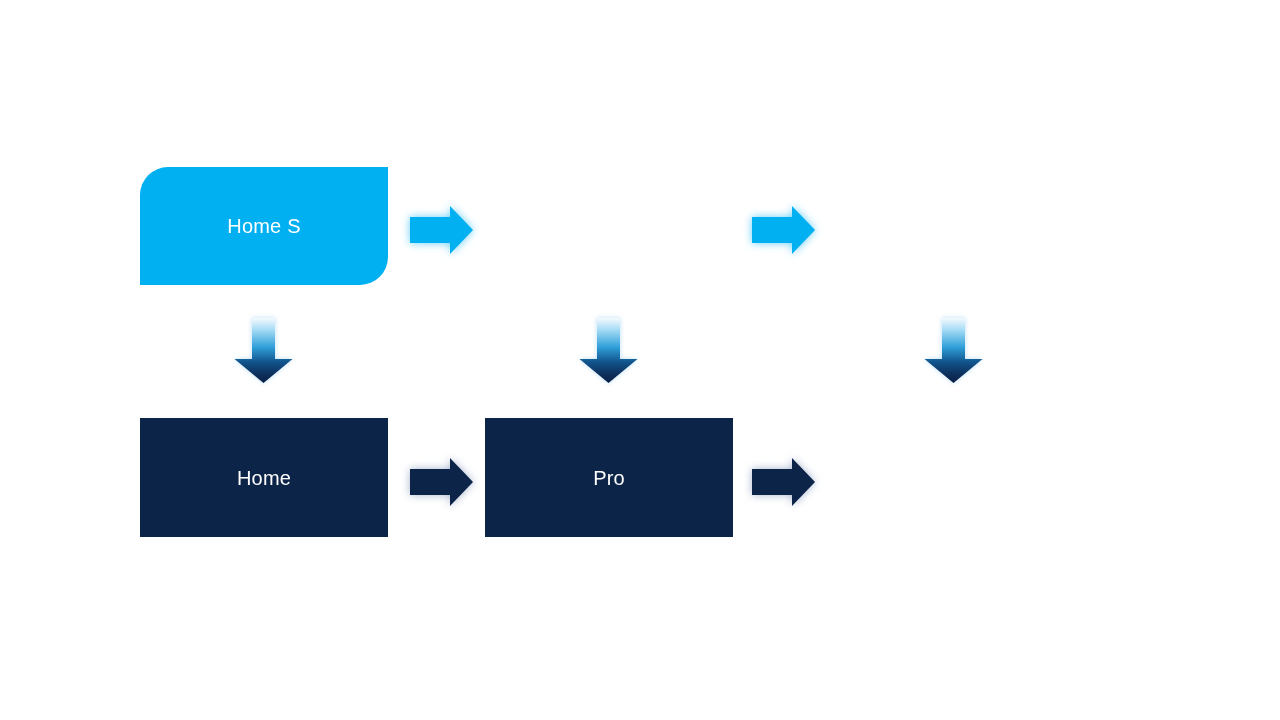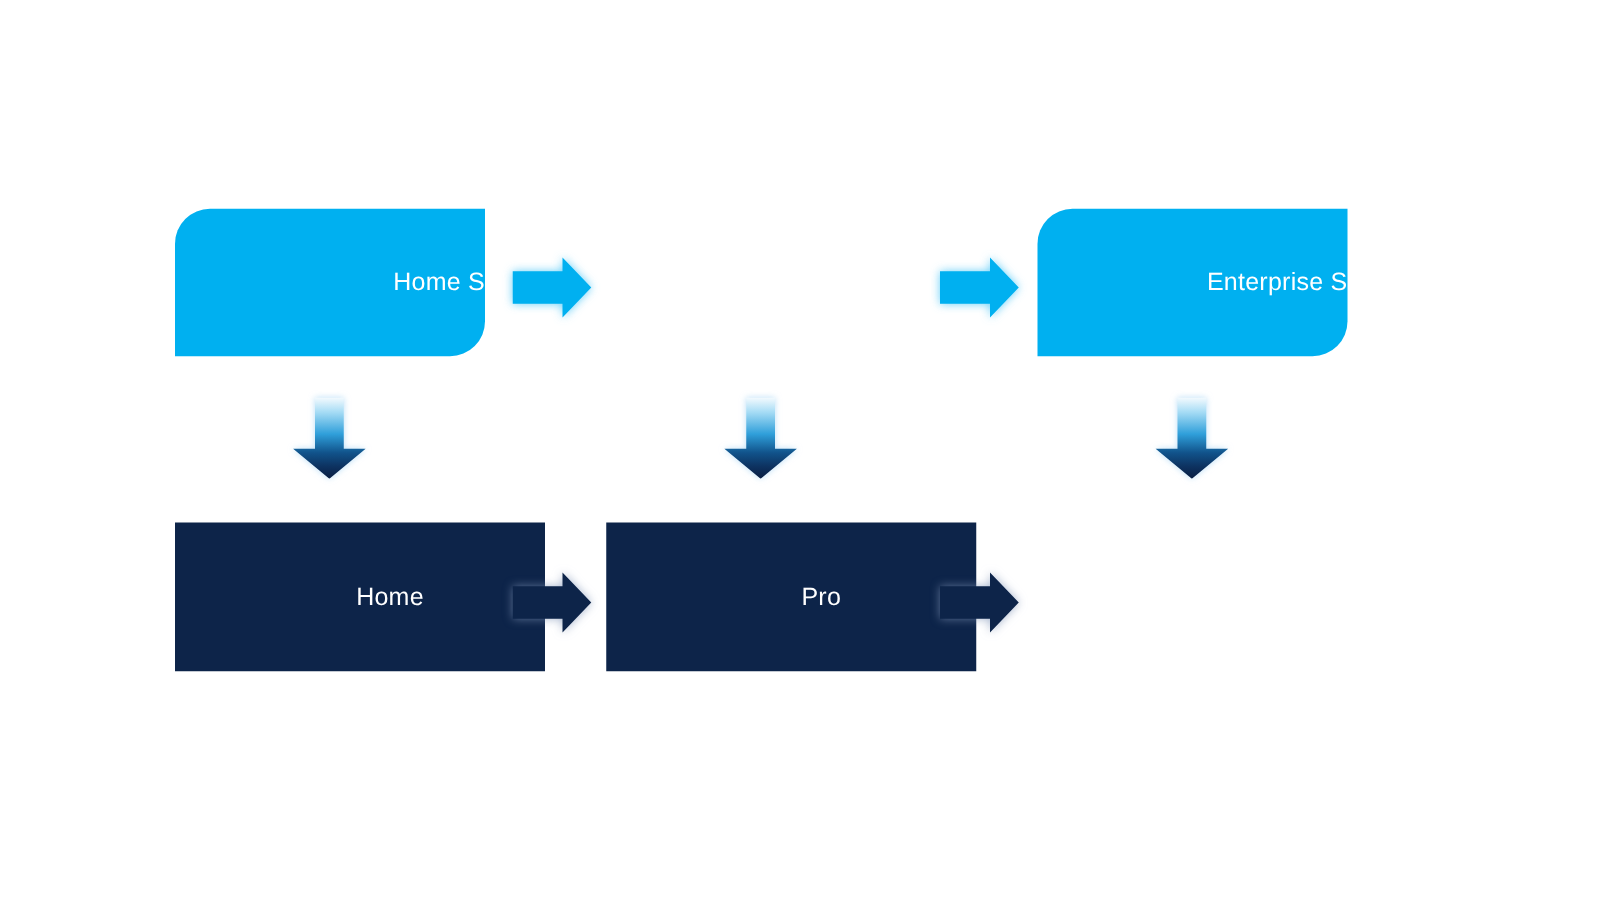--- a/index.html
+++ b/index.html
@@ -4,22 +4,22 @@
 <style>
   html,body { margin:0; padding:0; background:#ffffff; }
   .canvas {
     position:relative; width:1280px; height:720px; background:#ffffff;
     font-family:"Liberation Sans", sans-serif; overflow:hidden;
   }
   .box {
     position:absolute; width:248px; display:flex; align-items:center; justify-content:center;
     color:#ffffff; font-size:20px; line-height:1.2; text-align:center; letter-spacing:0.2px;
   }
-  .box.top    { top:167px; height:118px; background:#00B0F0; border-radius:28px 0 28px 0;justify-content:flex-end; }
-  .box.bottom { top:418px; height:119px; background:#0D2449; border-radius:0;padding-left:48px; }
+  .box.top    { top:167px; height:118px; background:#00B0F0; border-radius:28px 0 28px 0; }
+  .box.bottom { top:418px; height:119px; background:#0D2449; border-radius:0; }
   .col1 { left:140px; }
   .col2 { left:485px; }
   .col3 { left:830px; }
 
   .rarrow { position:absolute; width:64px; height:50px; }
   .rarrow.toprow    { top:205px; filter:drop-shadow(0 0 4px rgba(64,195,246,0.80)); }
   .rarrow.bottomrow { top:457px; filter:drop-shadow(0 0 4px rgba(128,148,184,0.70)); }
   .rarrow.g1 { left:410px; }
   .rarrow.g2 { left:752px; }
   .rarrow.toprow    polygon { fill:#00B0F0; }
@@ -31,23 +31,20 @@
   .darrow.c2 { left:579px; }
   .darrow.c3 { left:924px; }
 </style>
 </head>
 <body>
 
 <div class="canvas">
 
   <div class="box top col1">
     <span>Home S</span>
-  </div>
-  <div class="box top col3">
-    <span>Enterprise S</span>
   </div>
 
   <svg class="rarrow toprow g1" viewBox="0 0 64 50">
     <polygon points="0,12 40,12 40,1 63,25 40,49 40,38 0,38"></polygon>
   </svg>
   <svg class="rarrow toprow g2" viewBox="0 0 64 50">
     <polygon points="0,12 40,12 40,1 63,25 40,49 40,38 0,38"></polygon>
   </svg>
 
   <svg class="darrow c1" viewBox="0 0 59 65">

